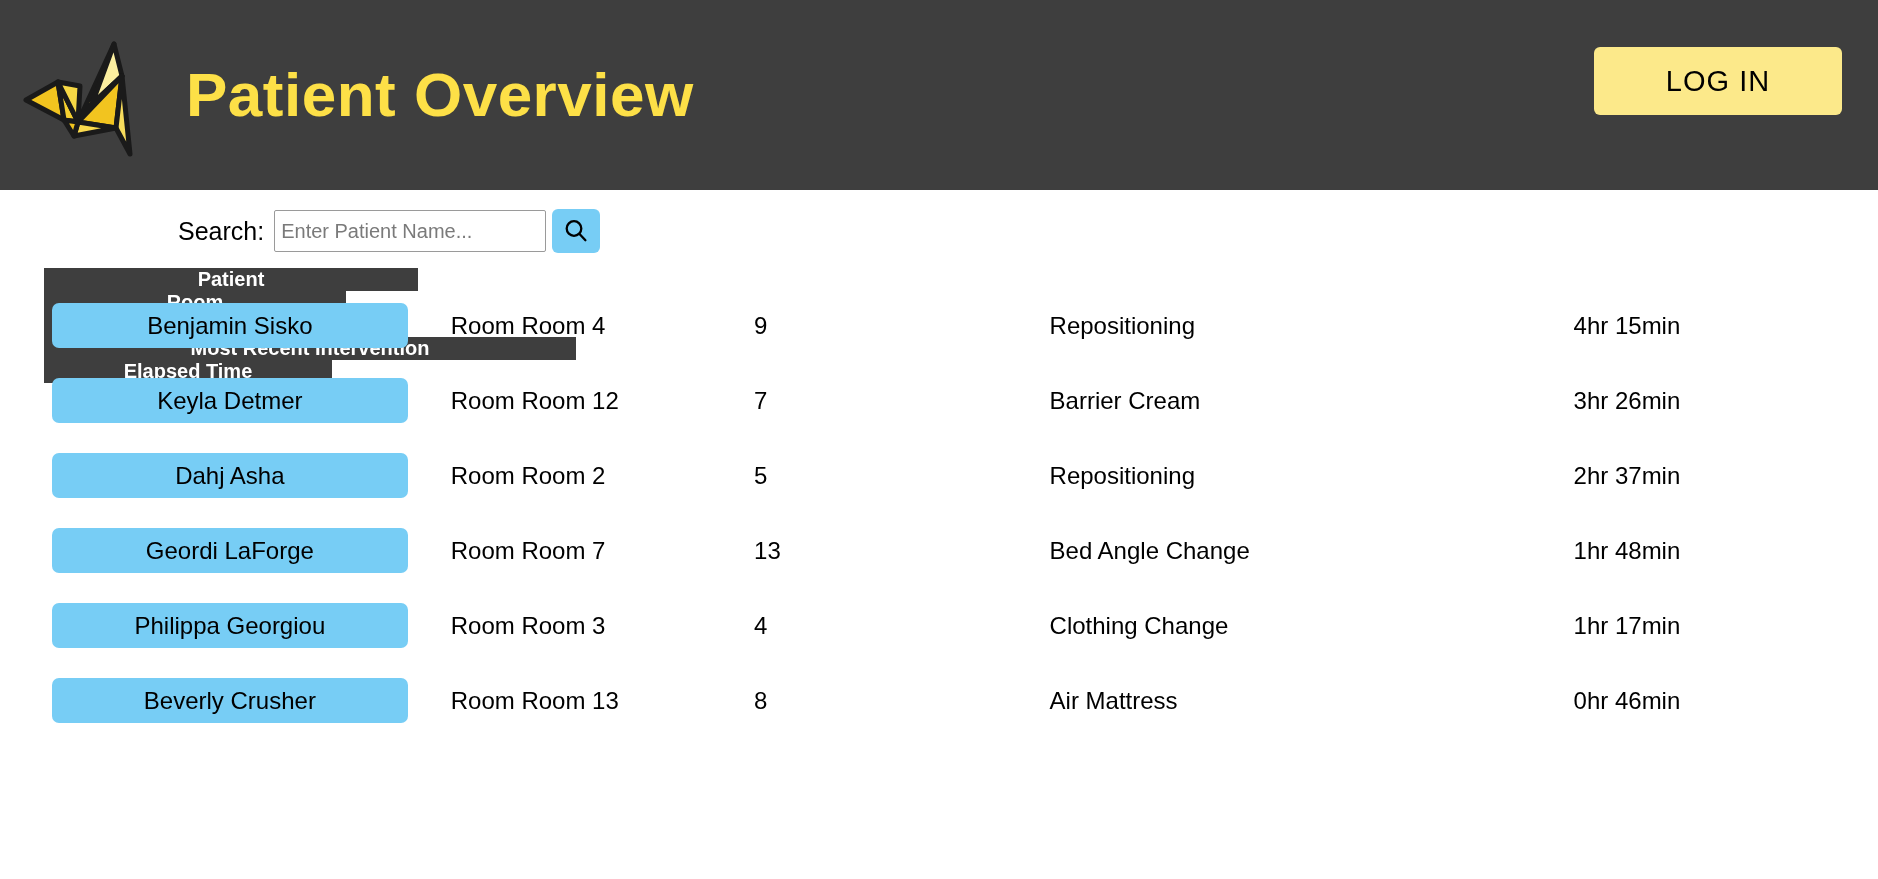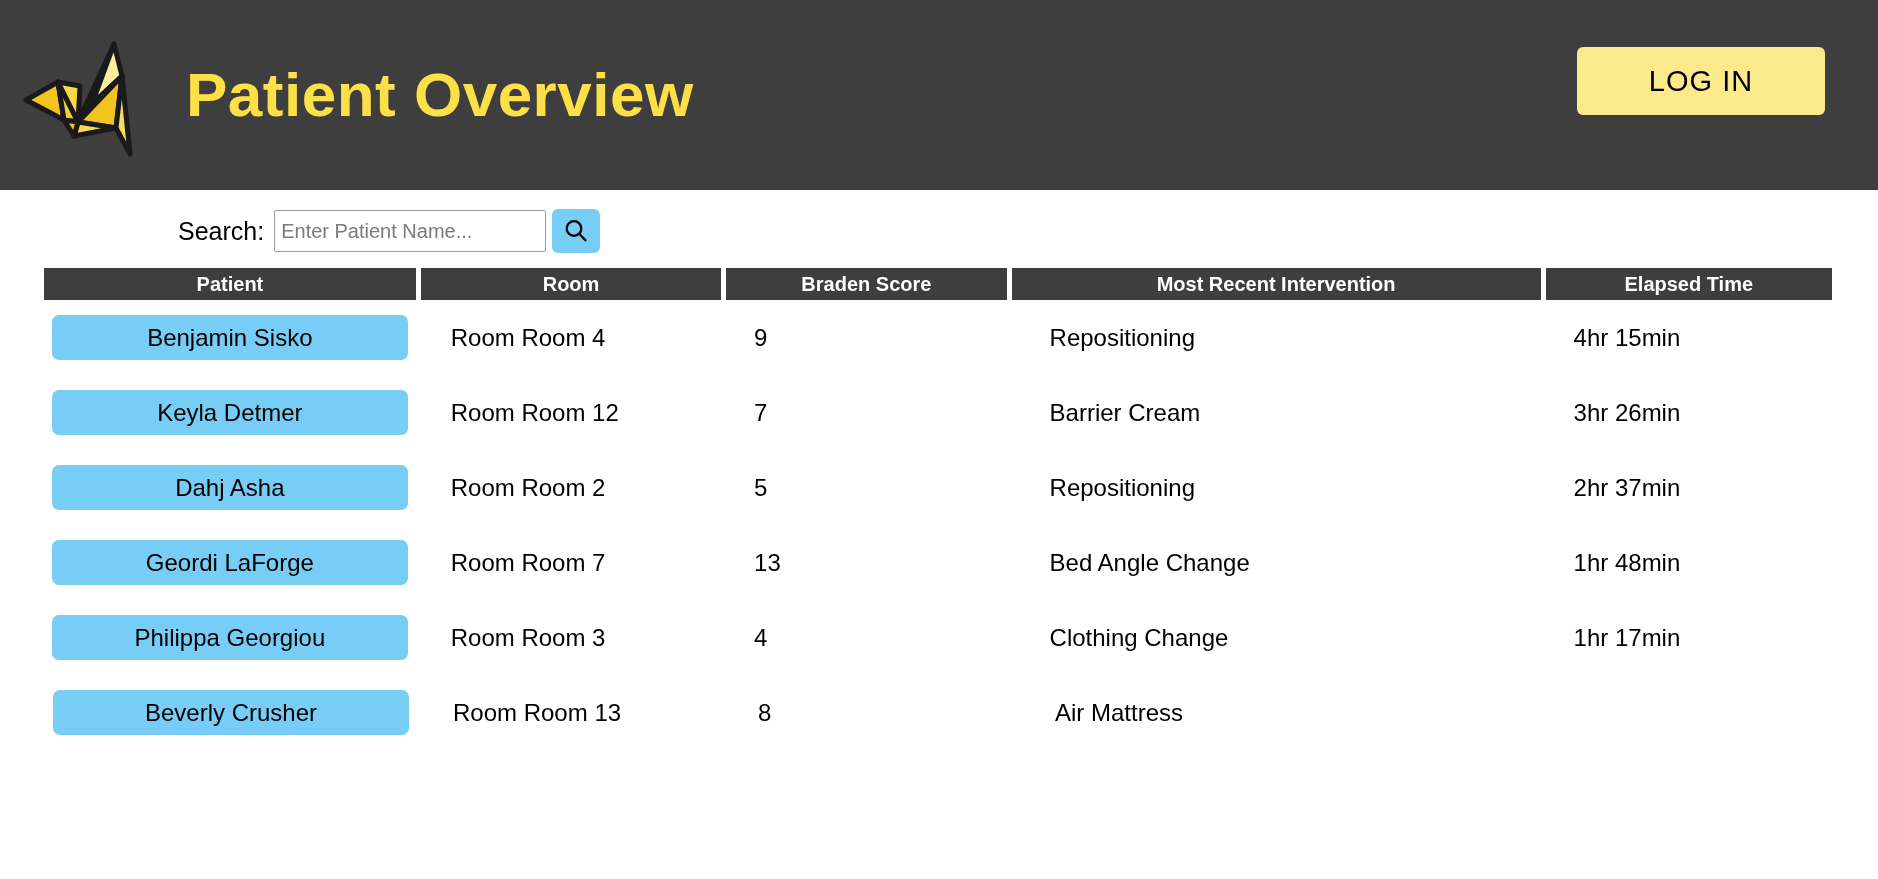--- a/index.html
+++ b/index.html
@@ -35,21 +35,21 @@
     color: #fde047;
     font-size: 62px;
     font-weight: bold;
     letter-spacing: 0.5px;
     margin-left: 48px;
     line-height: 1;
     white-space: nowrap;
   }
   #login-button {
     position: absolute;
-    right: 53px;
+    right: 36px;
     top: 47px;
     width: 248px;
     height: 68px;
     background: #FCE98A;
     color: #000000;
     border: none;
     border-radius: 6px;
     font-family: "Liberation Sans", sans-serif;
     font-size: 29px;
     letter-spacing: 1px;
@@ -106,21 +106,22 @@
 
   
   #patient-table {
     position: absolute;
     left: 44px;
     top: 268px;
     width: 1788px;
   }
   .table-header-row {
     display: flex;
-    height: 32px;
+    height: 20px;
+    flex-direction: column;
   }
   .header-cell {
     background: #3E3E3E;
     color: #ffffff;
     font-size: 20px;
     font-weight: bold;
     display: flex;
     align-items: center;
     justify-content: center;
     box-sizing: border-box;
@@ -271,16 +272,17 @@
       <div class="cell elapsed-cell col-elapsed">1hr 17min</div>
     </div>
 
     <div class="table-row">
       <div class="cell patient-cell col-patient">
         <button class="patient-chip">Beverly Crusher</button>
       </div>
       <div class="cell room-cell col-room">Room Room 13</div>
       <div class="cell braden-cell col-braden">8</div>
       <div class="cell intervention-cell col-intervention">Air Mattress</div>
+      <div class="cell elapsed-cell col-elapsed">0hr 46min</div>
     </div>
 
   </div>
 </div>
 
 </body></html>

